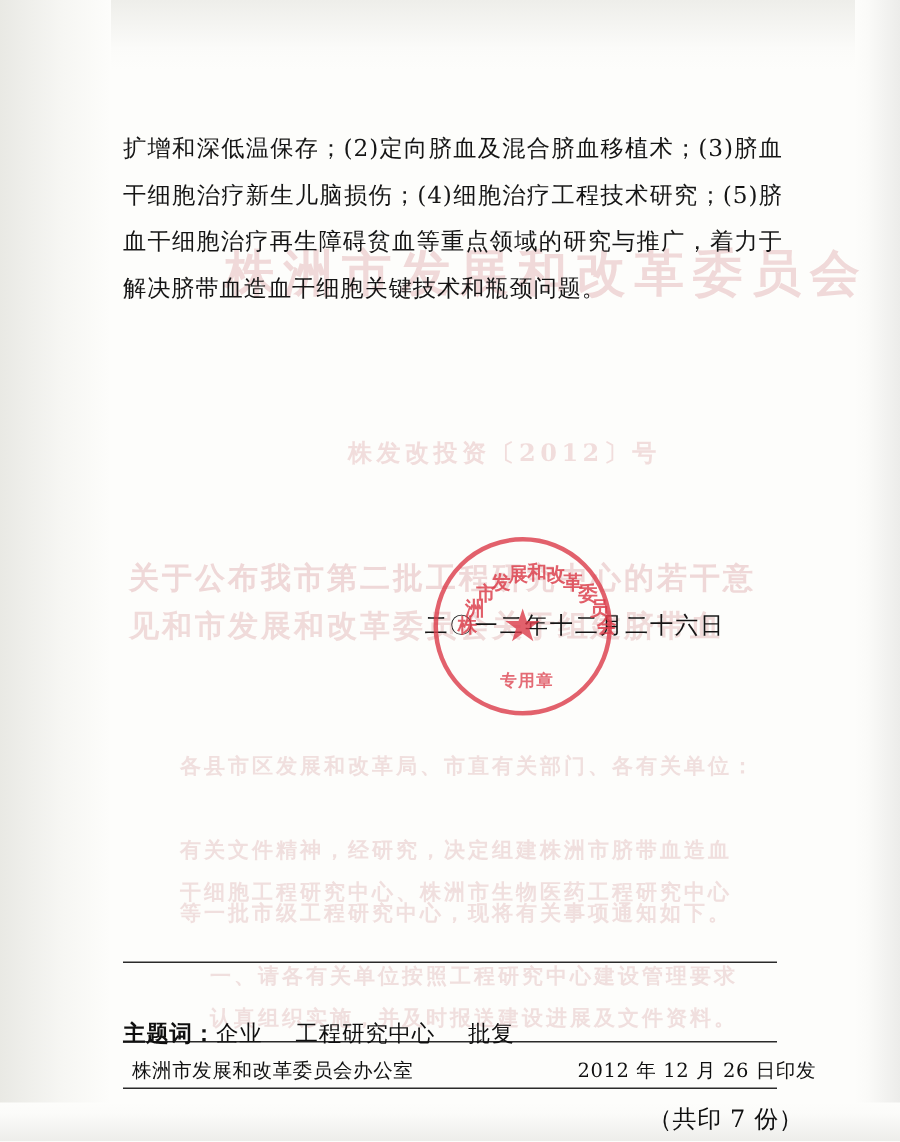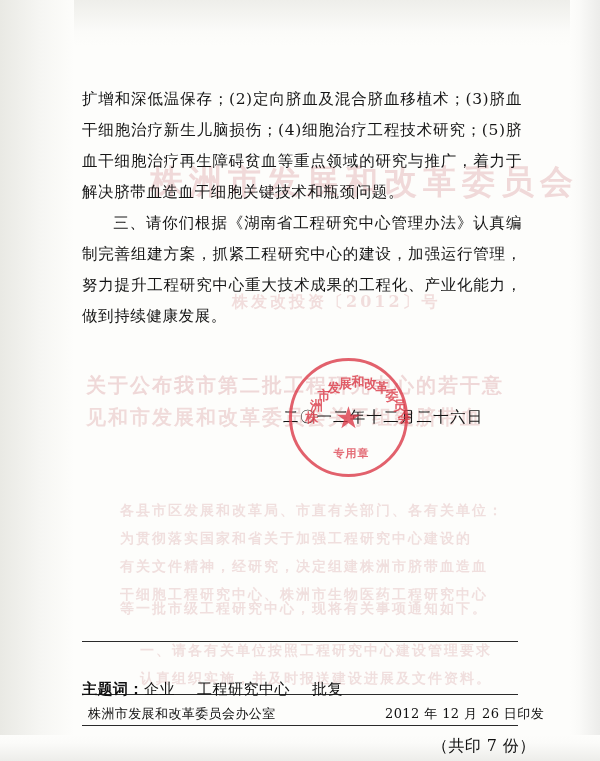--- a/index.html
+++ b/index.html
@@ -234,30 +234,28 @@
   <div class="paper-edge-left"></div>
   <div class="paper-edge-right"></div>
   <div class="paper-edge-bottom"></div>
 
   <div class="ghost ghost-title">株洲市发展和改革委员会</div>
   <div class="ghost ghost-sub">株发改投资〔2012〕号</div>
   <div class="ghost ghost-line2">见和市发展和改革委员会关于组建脐带血</div>
   <div class="ghost ghost-line1">关于公布我市第二批工程研究中心的若干意</div>
 
   <div class="ghost ghost-body" style="top:490px">各县市区发展和改革局、市直有关部门、各有关单位：</div>
-  <div class="ghost ghost-body" style="top:518px">为贯彻落实国家和省关于加强工程研究中心建设的</div>
   <div class="ghost ghost-body" style="top:546px">有关文件精神，经研究，决定组建株洲市脐带血造血</div>
   <div class="ghost ghost-body" style="top:574px">干细胞工程研究中心、株洲市生物医药工程研究中心</div>
   <div class="ghost ghost-body" style="top:588px">等一批市级工程研究中心，现将有关事项通知如下。</div>
   <div class="ghost ghost-body" style="top:630px;left:140px">一、请各有关单位按照工程研究中心建设管理要求</div>
   <div class="ghost ghost-body" style="top:658px;left:140px">认真组织实施，并及时报送建设进展及文件资料。</div>
 
   <div id="para-top" class="body-text">扩增和深低温保存；(2)定向脐血及混合脐血移植术；(3)脐血干细胞治疗新生儿脑损伤；(4)细胞治疗工程技术研究；(5)脐血干细胞治疗再生障碍贫血等重点领域的研究与推广，着力于解决脐带血造血干细胞关键技术和瓶颈问题。</div>
 
-  <div id="para-three" class="body-text"><span class="indent"></span><span>三、请你们根据《湖南省工程研究中心管理办法》认真编制完善组建方案，抓紧工程研究中心的建设，加强运行管理，努力提升工程研究中心重大技术成果的工程化、产业化能力，做到持续健康发展。</span></div>
 
   <div class="date-line">二〇一二年十二月二十六日</div>
 
   <div class="seal">
     <div class="seal-ring-text">
       <span style="transform: rotate(-75deg) translate(0,-48px) rotate(75deg)">株</span>
       <span style="transform: rotate(-60deg) translate(0,-48px) rotate(60deg)">洲</span>
       <span style="transform: rotate(-45deg) translate(0,-48px) rotate(45deg)">市</span>
       <span style="transform: rotate(-30deg) translate(0,-48px) rotate(30deg)">发</span>
       <span style="transform: rotate(-15deg) translate(0,-48px) rotate(15deg)">展</span>

